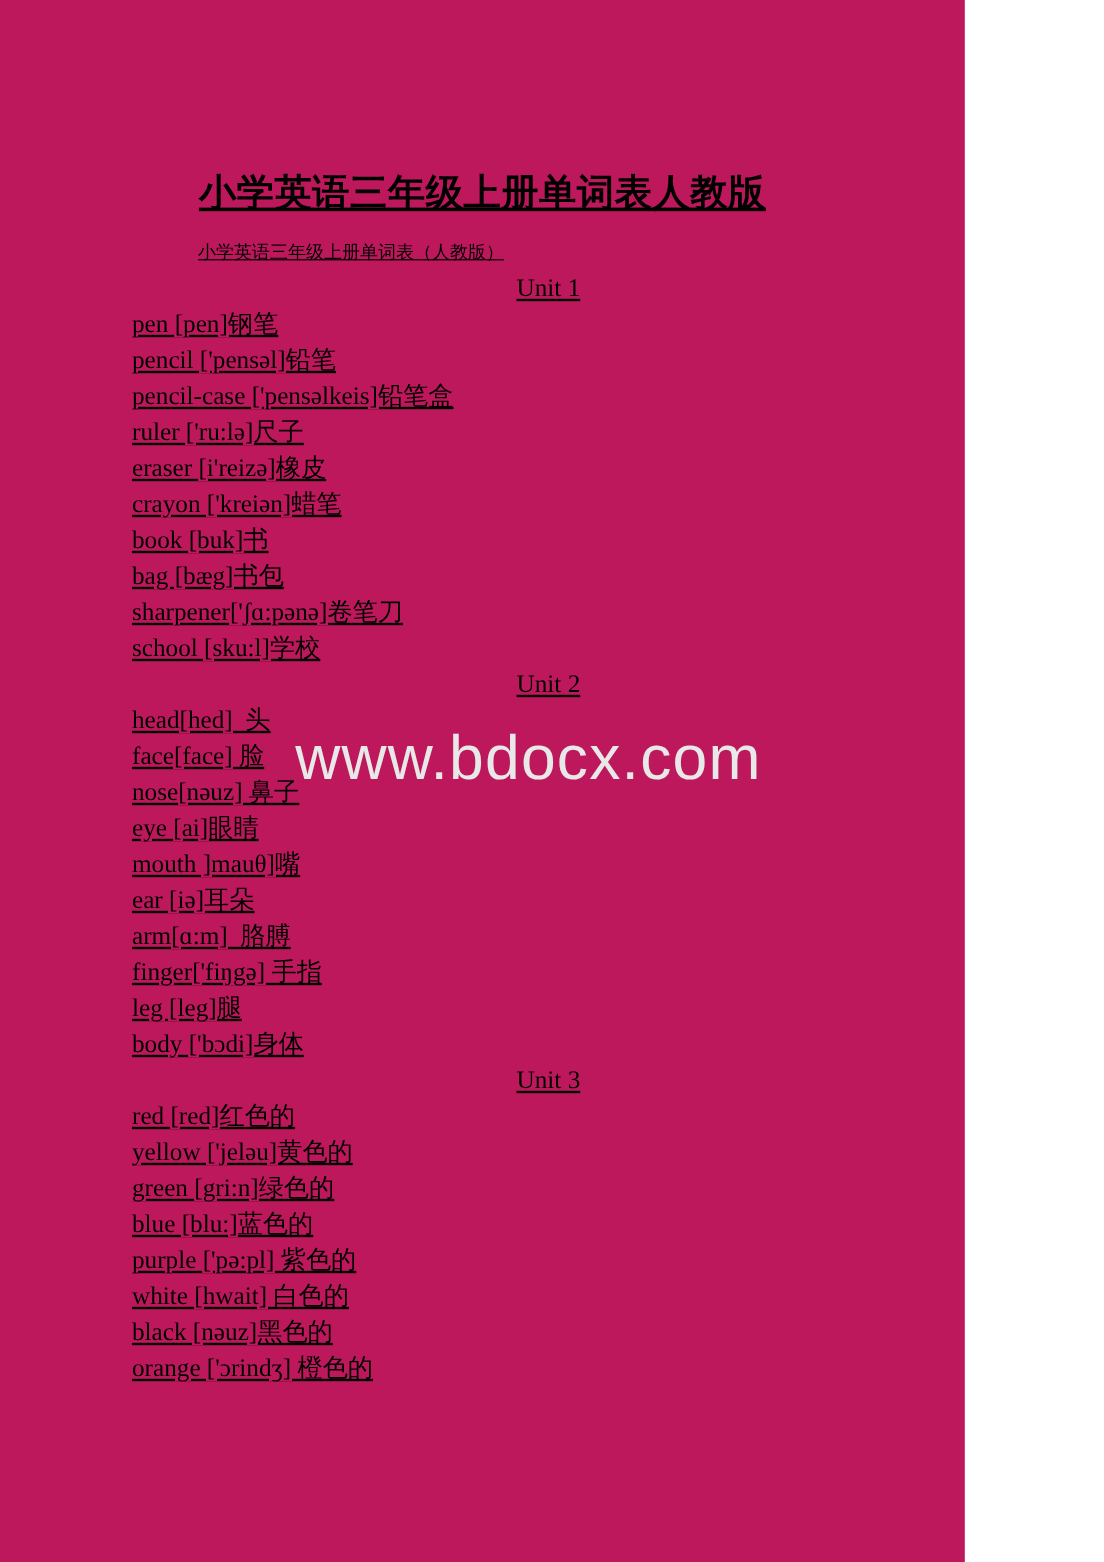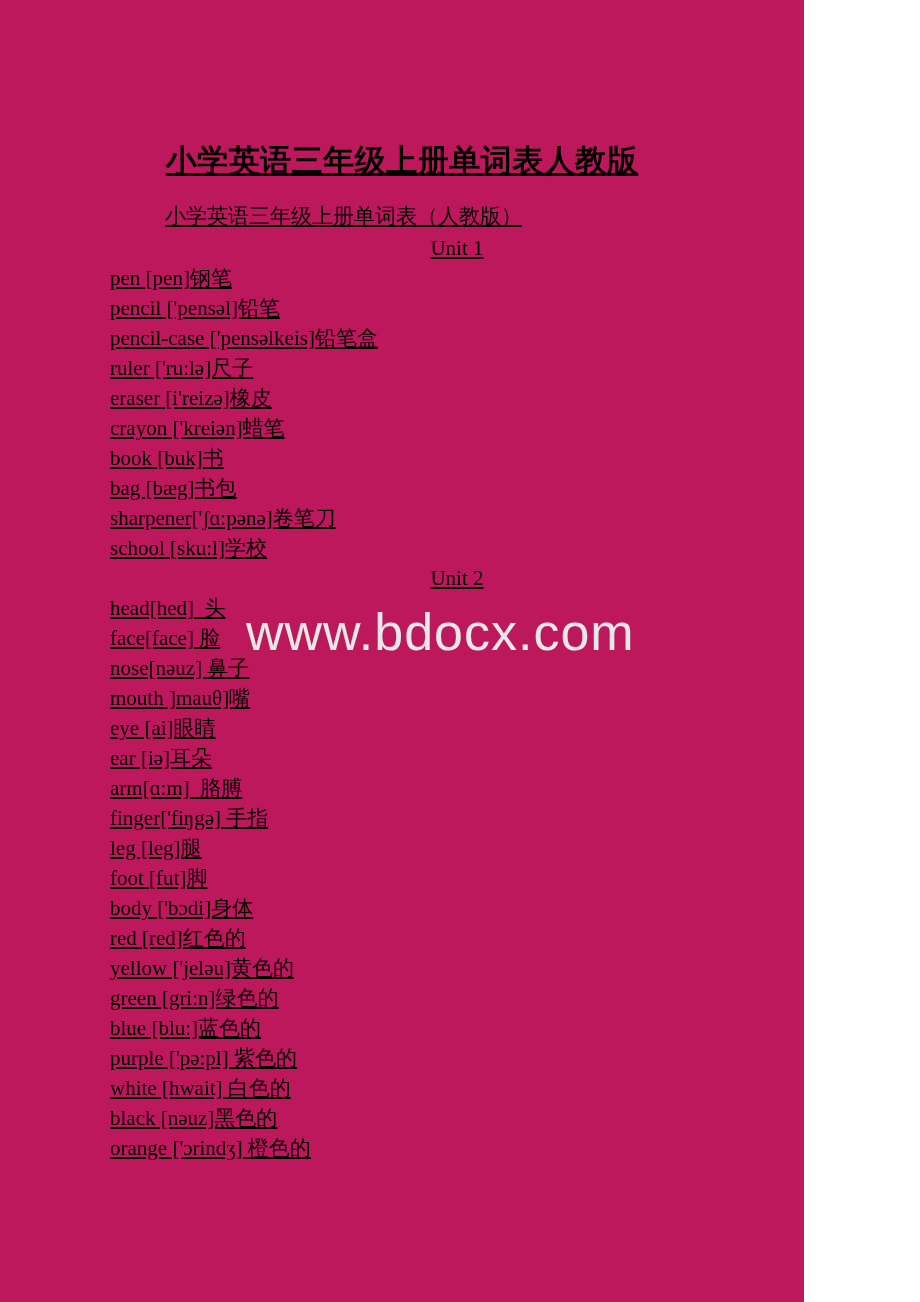--- a/index.html
+++ b/index.html
@@ -41,21 +41,21 @@
     text-align: center;
     font-size: 31px;
     font-weight: bold;
     line-height: 1.22;
     letter-spacing: 0.5px;
   }
   .subtitle {
     margin: 0;
     padding-top: 21px;
     padding-left: 165px;
-    font-size: 21px;
+    font-size: 15px;
     line-height: 1.45;
     white-space: pre;
   }
   .word-list {
     margin: 0;
     padding: 0;
     list-style: none;
     padding-left: 110px;
     padding-top: 2px;
   }
@@ -95,28 +95,28 @@
         <li class="">eraser [i'reizə]橡皮</li>
         <li class="">crayon ['kreiən]蜡笔</li>
         <li class="">book [buk]书</li>
         <li class="">bag [bæg]书包</li>
         <li class="">sharpener['ʃɑ:pənə]卷笔刀</li>
         <li class="">school [sku:l]学校</li>
         <li class="unit-heading">Unit 2</li>
         <li class="">head[hed]  头</li>
         <li class="">face[face] 脸</li>
         <li class="">nose[nəuz] 鼻子</li>
+        <li class="">eye [ai]眼睛</li>
         <li class="">mouth ]mauθ]嘴</li>
-        <li class="">eye [ai]眼睛</li>
         <li class="">ear [iə]耳朵</li>
         <li class="">arm[ɑ:m]  胳膊</li>
         <li class="">finger['fiŋgə] 手指</li>
         <li class="">leg [leg]腿</li>
-        <li class="">foot [fut]脚</li>
         <li class="">body ['bɔdi]身体</li>
+        <li class="unit-heading">Unit 3</li>
         <li class="">red [red]红色的</li>
         <li class="">yellow ['jeləu]黄色的</li>
         <li class="">green [gri:n]绿色的</li>
         <li class="">blue [blu:]蓝色的</li>
         <li class="">purple ['pə:pl] 紫色的</li>
         <li class="">white [hwait] 白色的</li>
         <li class="">black [nəuz]黑色的</li>
         <li class="">orange ['ɔrindʒ] 橙色的</li>
       </ul>
 

